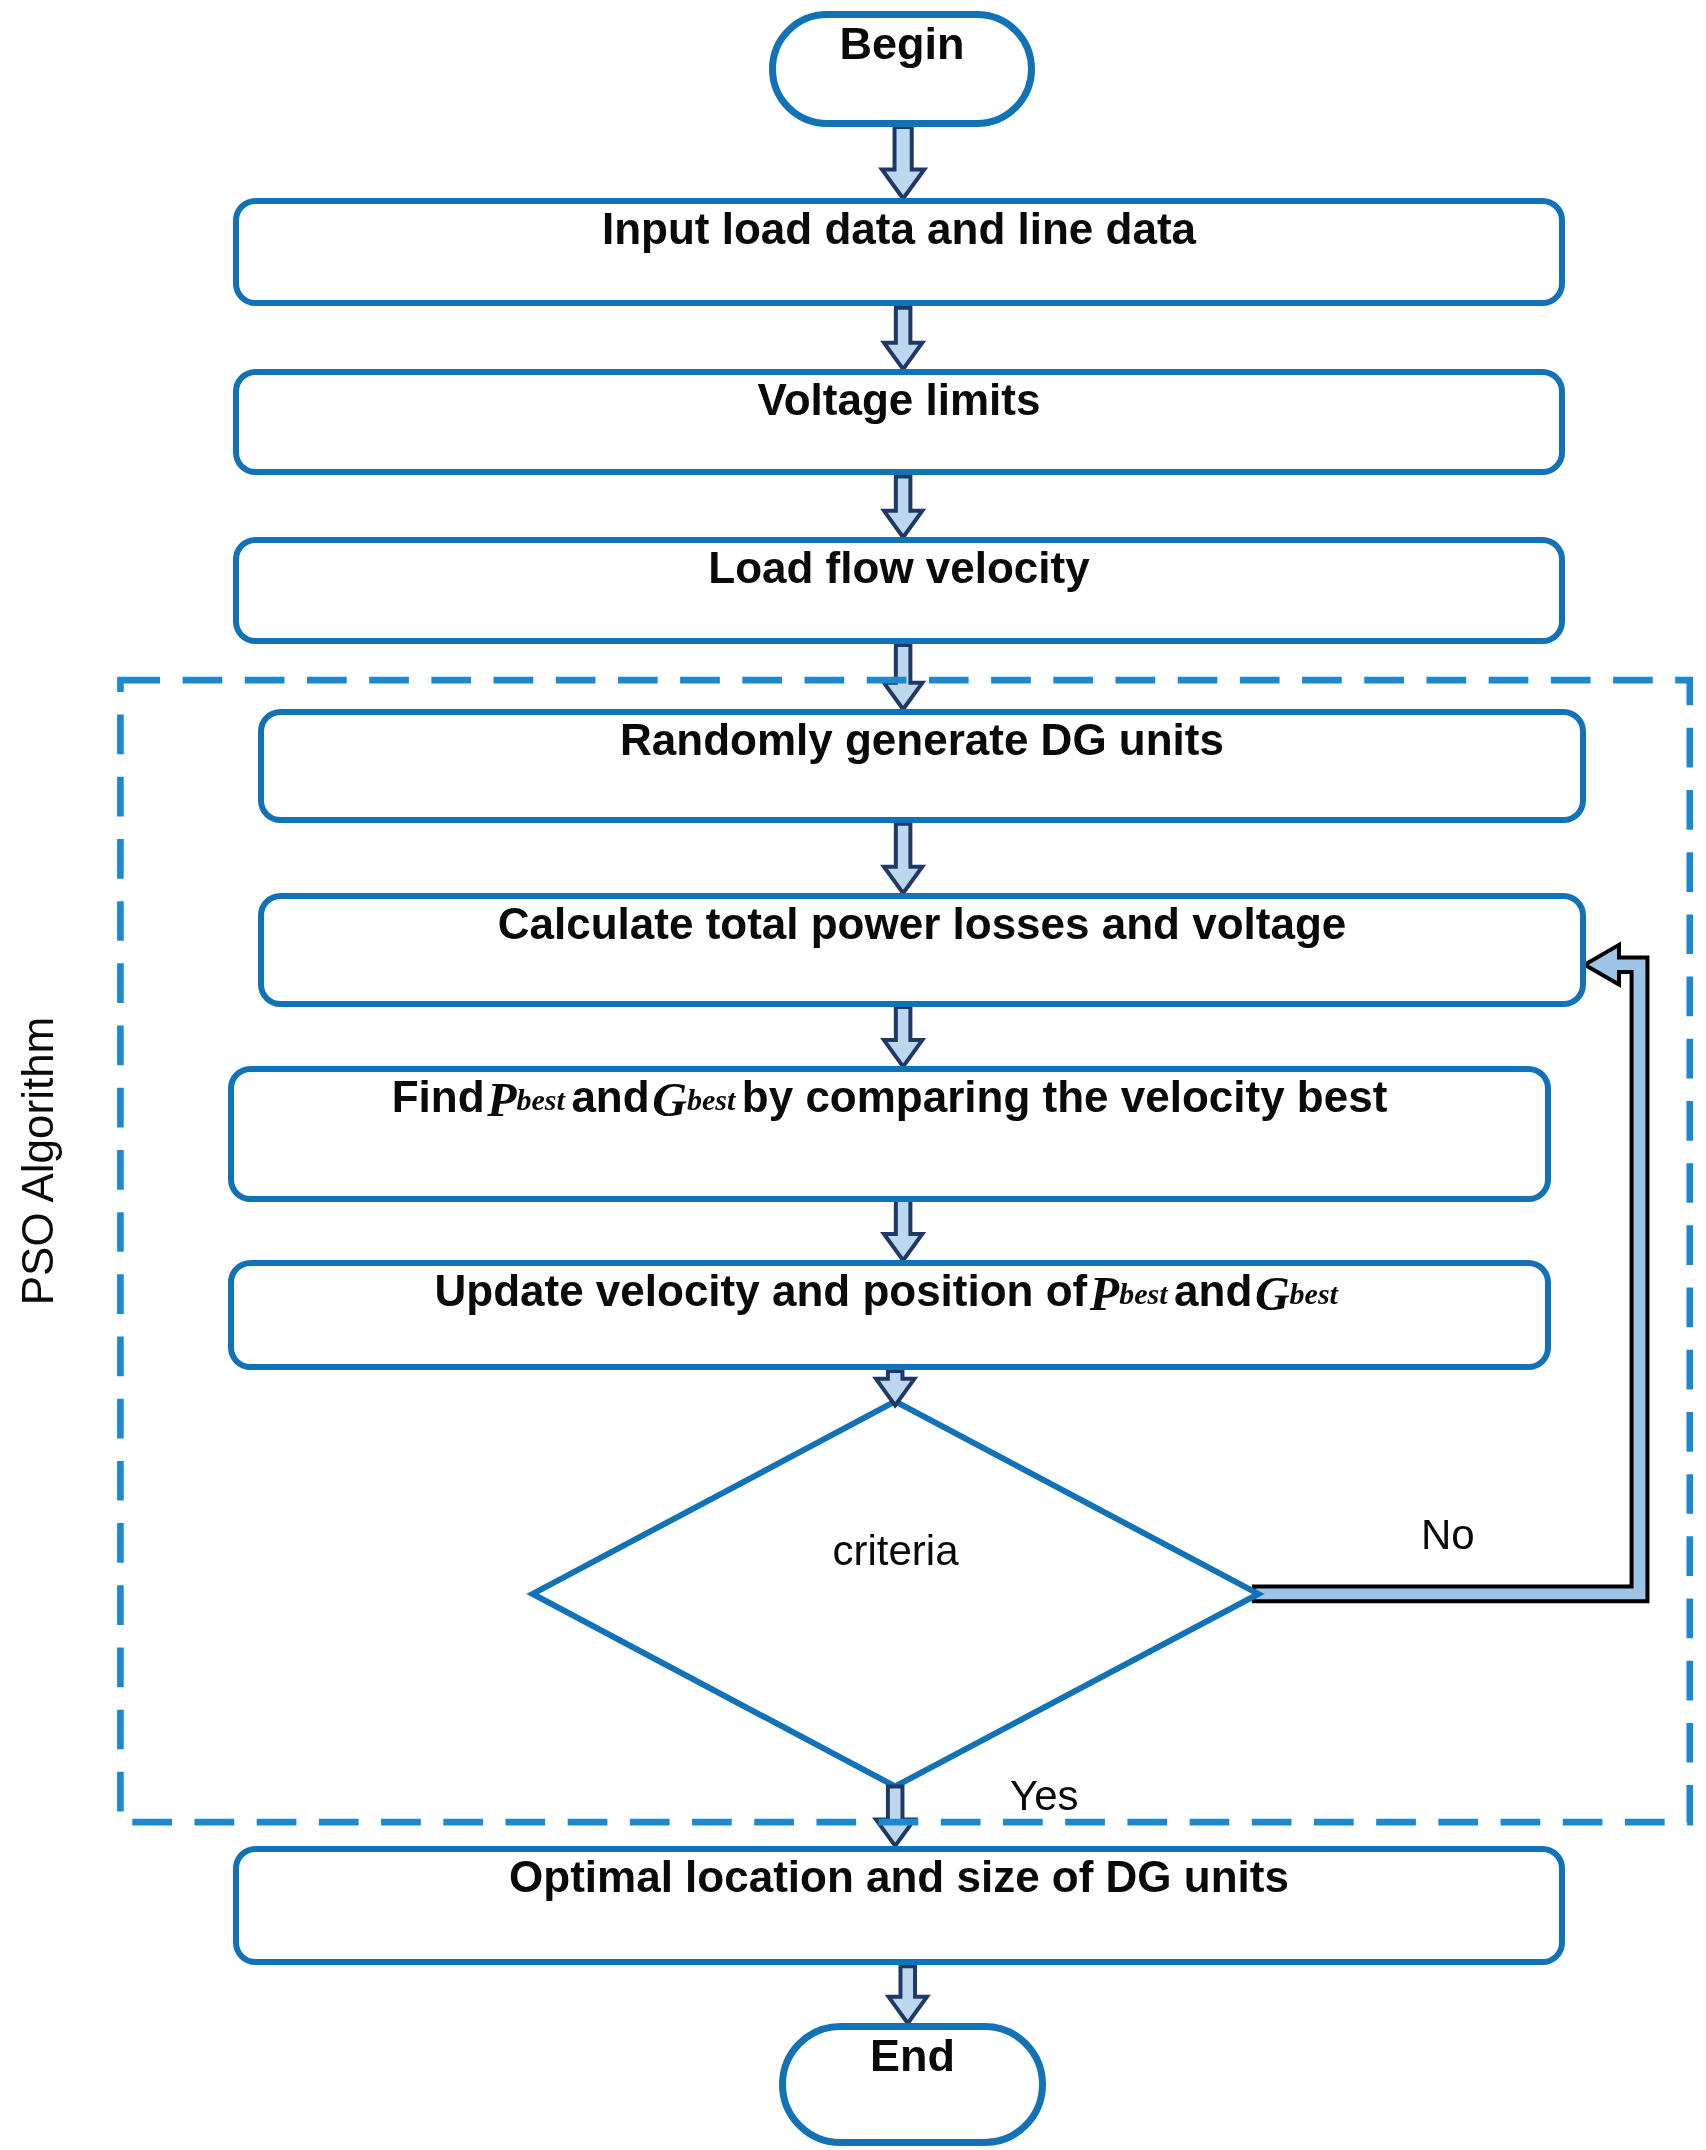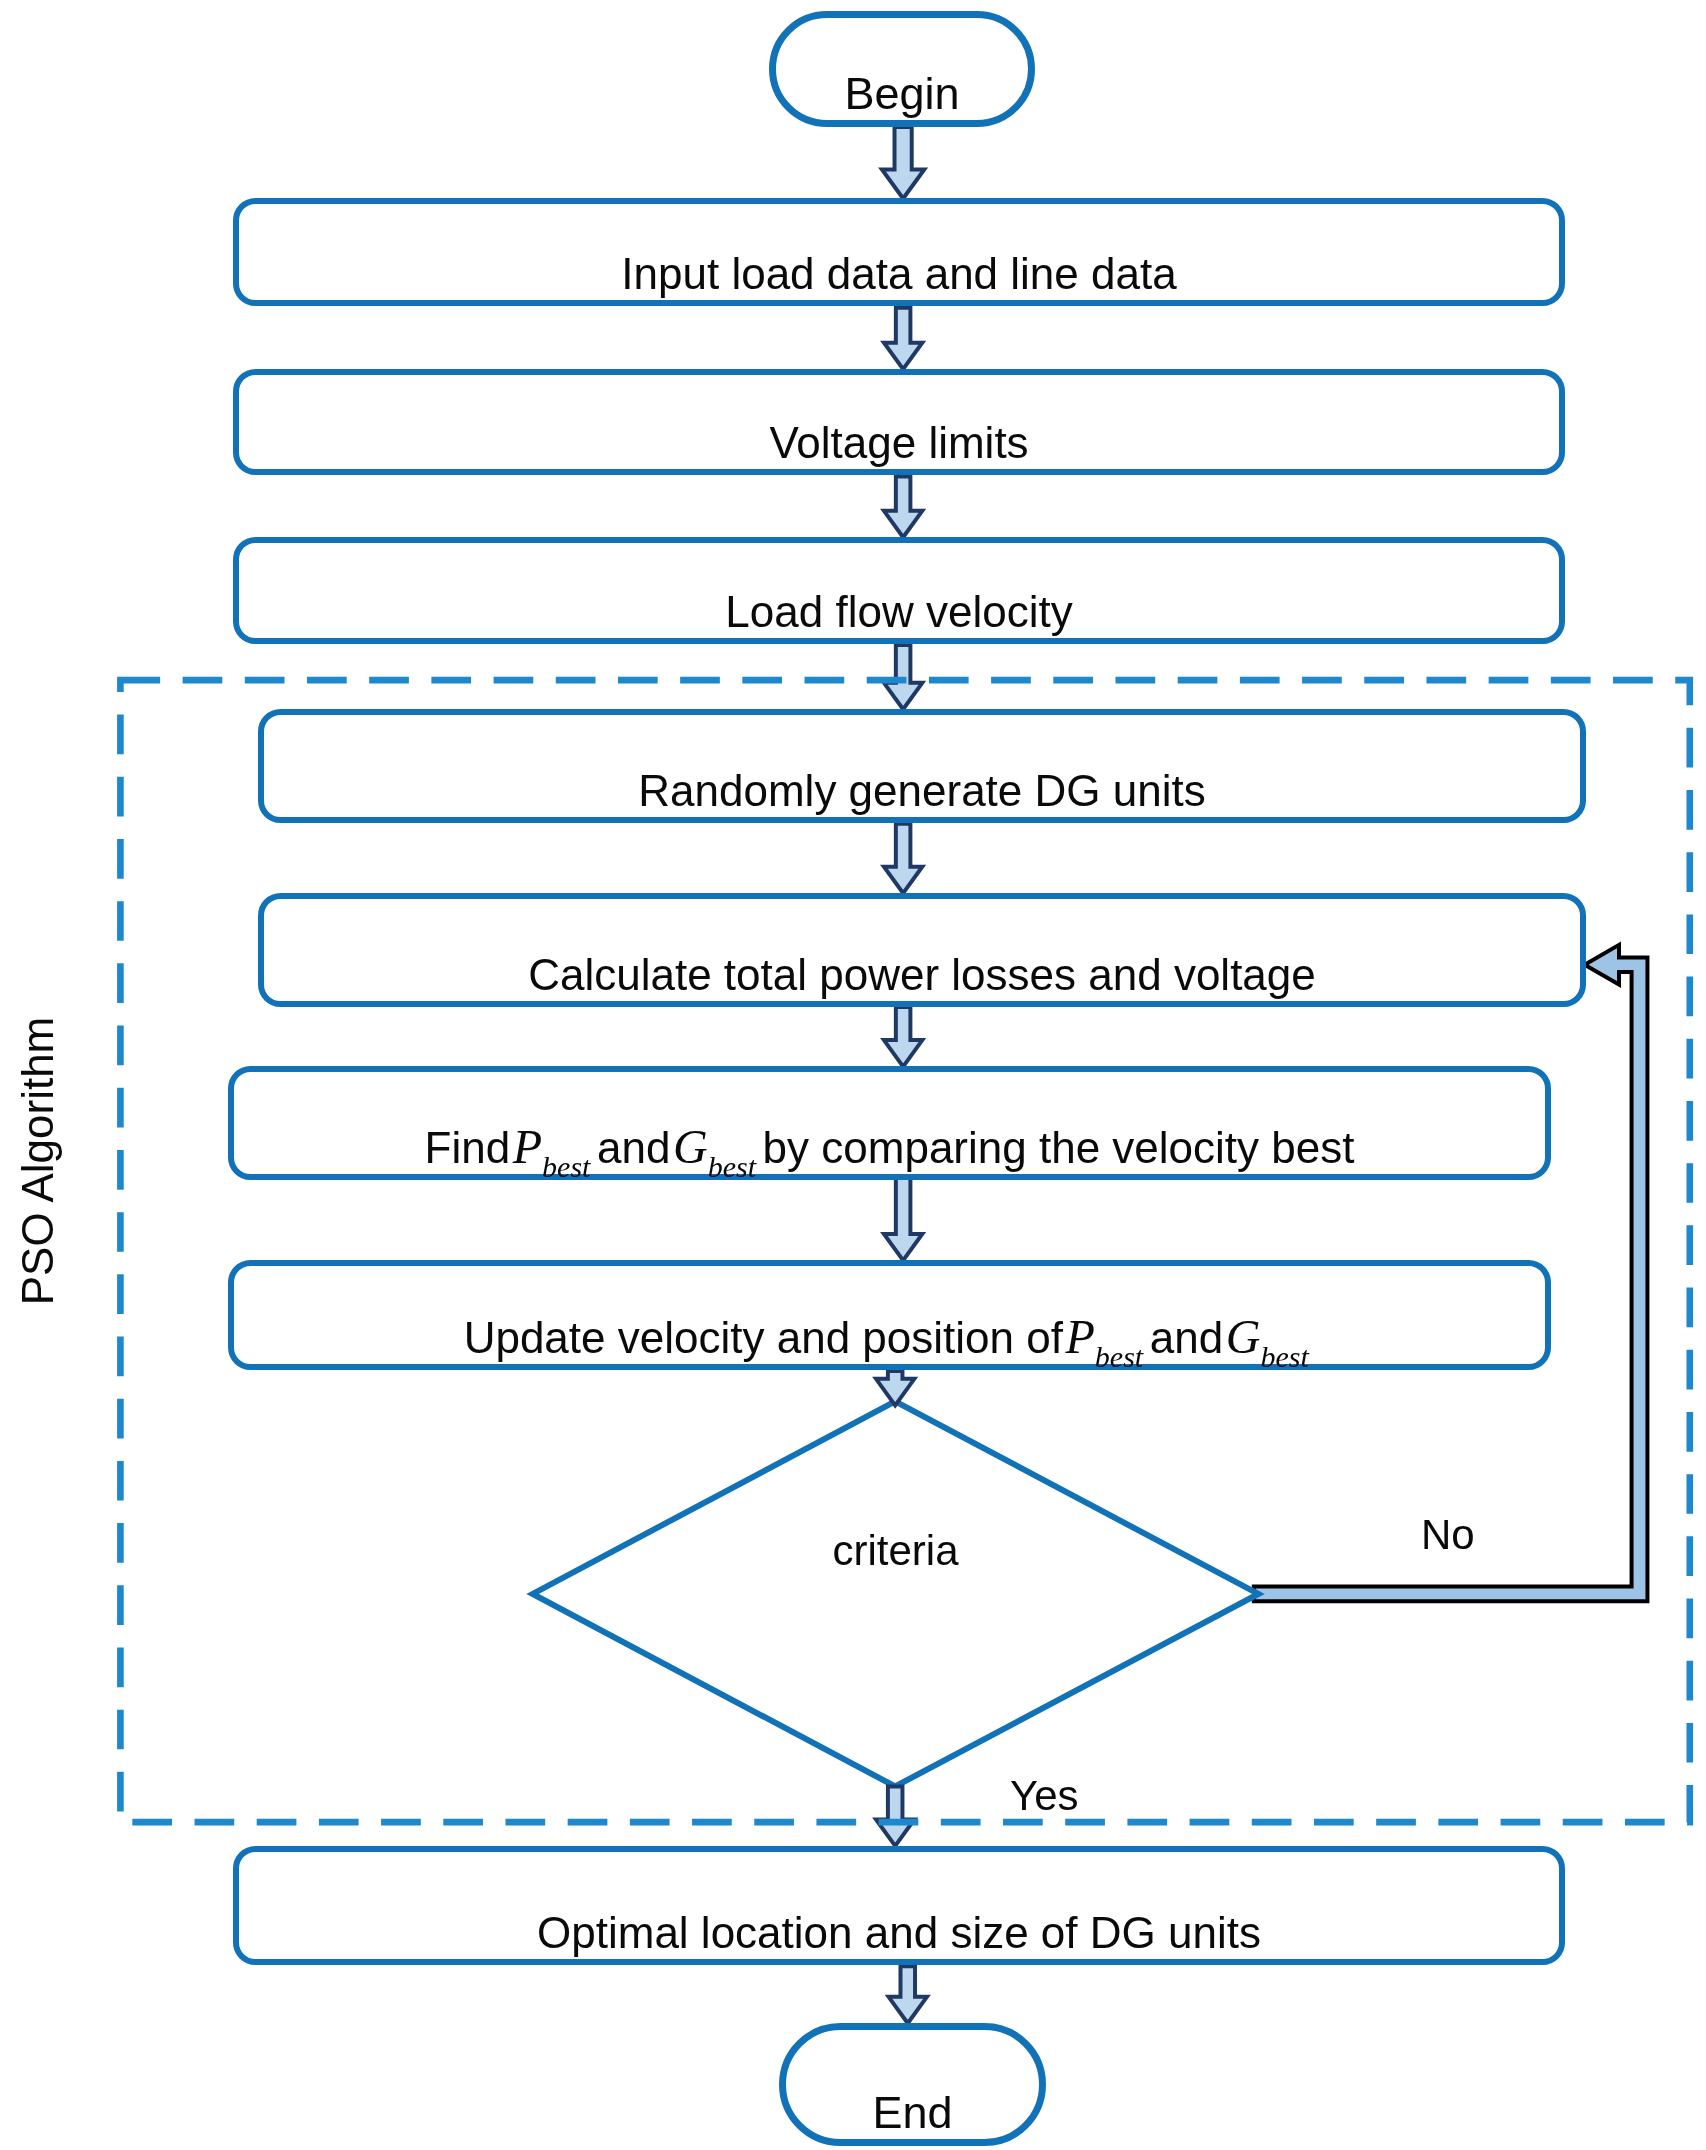--- a/index.html
+++ b/index.html
@@ -3,23 +3,24 @@
 <meta charset="utf-8">
 <style>
   html,body{margin:0;padding:0;background:#ffffff;}
   body{font-family:"Liberation Sans", sans-serif; color:#0a0a0a;}
   #stage{position:relative; width:1707px; height:2151px; background:#ffffff; overflow:hidden;}
   #vector{position:absolute; left:0; top:0; width:1707px; height:2151px;}
 
   .node{
     position:absolute; box-sizing:border-box;
     border:6px solid #1272b8; border-radius:22.5px; background:#ffffff;
-    display:flex; align-items:flex-end; justify-content:center;
+    display:flex; align-items:flex-start; justify-content:center;
     text-align:center; font-size:44px; line-height:1.15; color:#0a0a0a;
     padding:0 20px;
+    font-weight:bold;
   }
   .stadium{border-radius:63px; border-width:7.3px; font-size:45px;}
 
   .mvar{font-family:"Liberation Serif", serif; font-style:italic; font-size:48px; margin-left:2.6px;}
   .msub{font-family:"Liberation Serif", serif; font-style:italic; font-size:30px;
         position:relative; top:10.6px; margin-right:6.6px;}
 
   .edge-label{position:absolute; font-size:42px; color:#0a0a0a; white-space:nowrap;}
   .diamond-label{
     position:absolute; left:695px; top:1515px; width:401px;
@@ -74,21 +75,21 @@
   </div>
 
   <div class="node" style="left:258px; top:709px; width:1328px; height:114px;">
     <span>Randomly generate DG units</span>
   </div>
 
   <div class="node" style="left:258px; top:893px; width:1328px; height:114px;">
     <span>Calculate total power losses and voltage</span>
   </div>
 
-  <div class="node" style="left:228px; top:1066px; width:1323px; height:114px;">
+  <div class="node" style="left:228px; top:1066px; width:1323px; height:136px;">
     <span>Find </span>
       <span class="mvar">P</span>
       <span class="msub">best</span>
       <span> and </span>
       <span class="mvar">G</span>
       <span class="msub">best</span>
       <span> by comparing the velocity best</span>
   </div>
 
   <div class="node" style="left:228px; top:1260px; width:1323px; height:110px;">

